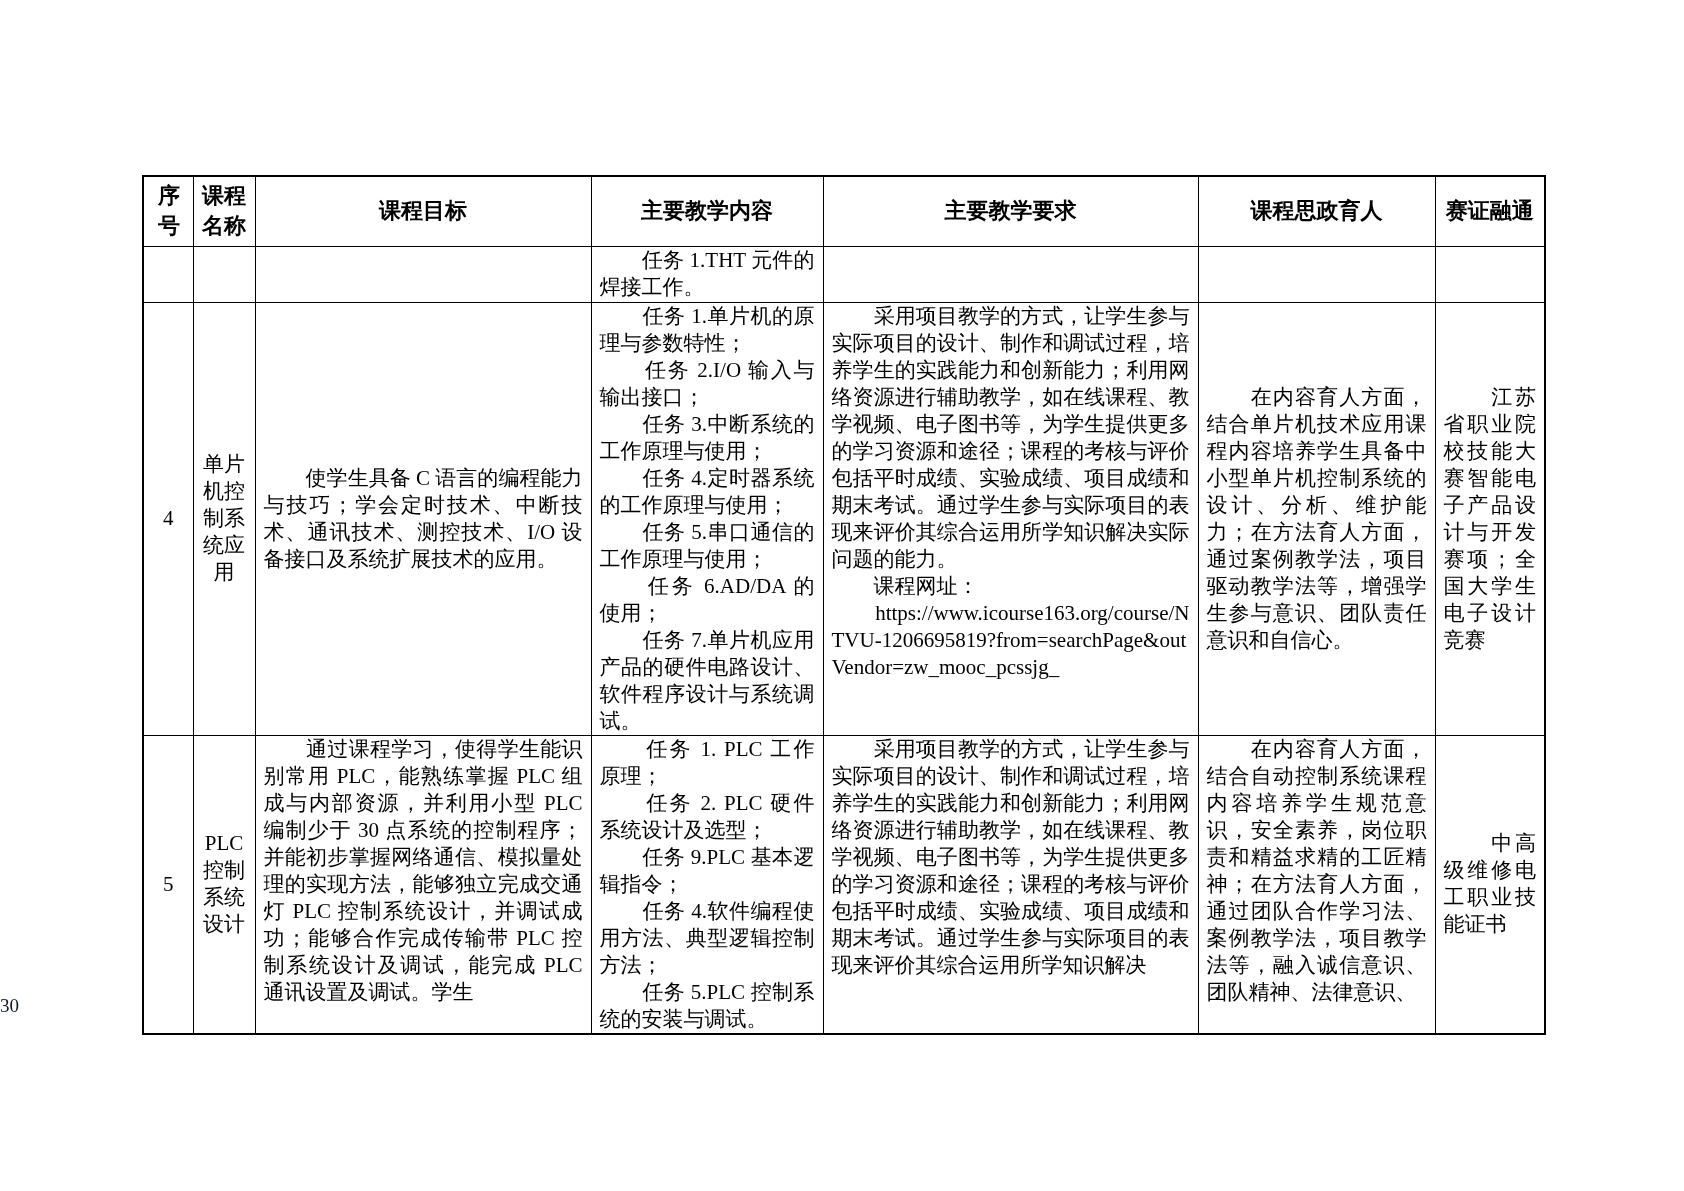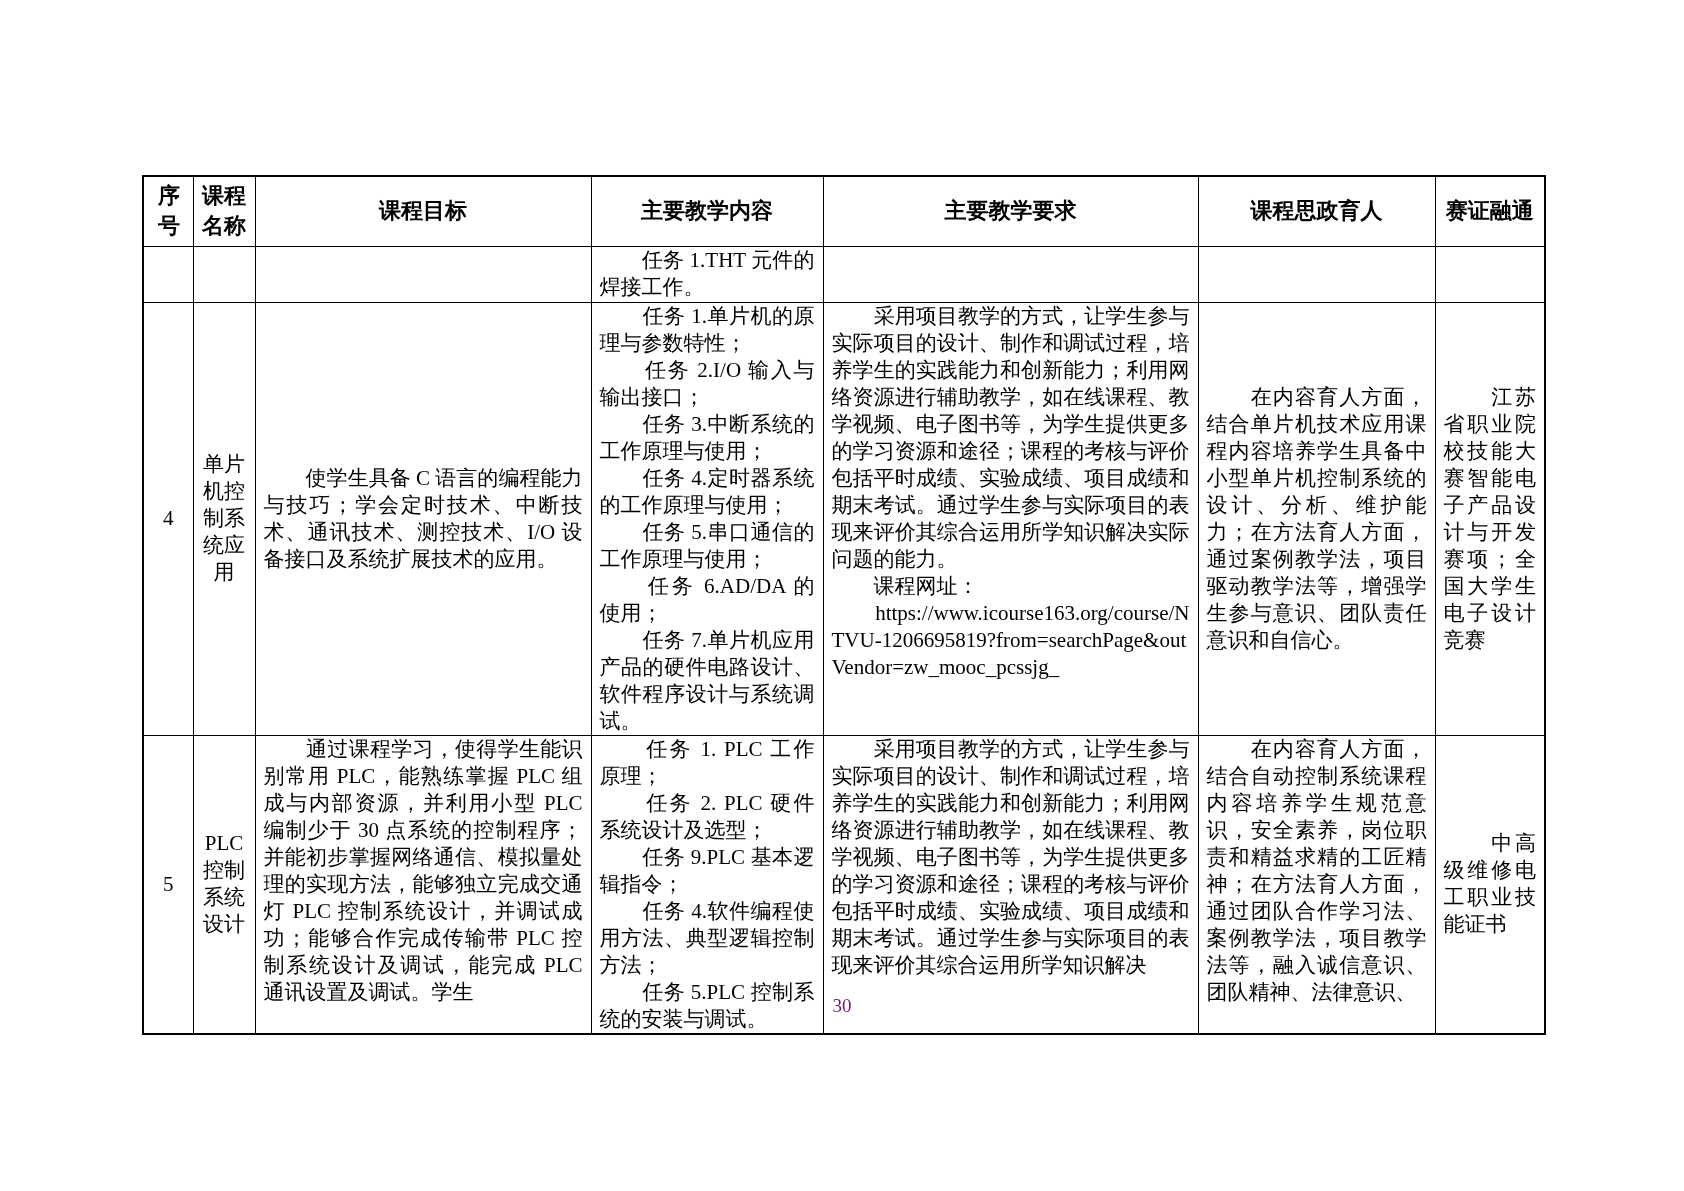--- a/index.html
+++ b/index.html
@@ -37,21 +37,21 @@
   tr.r4{height:410px;}
   tr.r5{height:272px;}
   td.txt{white-space:pre-line;text-align:justify;}
   td.v-mid{vertical-align:middle;}
   td.v-top{vertical-align:top;}
   td.center-mid{vertical-align:middle;text-align:center;}
   td.name-cell{vertical-align:middle;text-align:center;padding:0 8px;}
   td.break-all{word-break:break-all;}
   .page-number{
     position:absolute;top:995px;left:0;width:100%;
-    text-align:center;font-size:19px;color:#701a75;
+    font-size:19px;color:#0f172a;
   }
 </style>
 </head>
 <body>
 
 <div class="page">
 
   <table class="course-table">
     <colgroup>
       <col style="width:50px">

